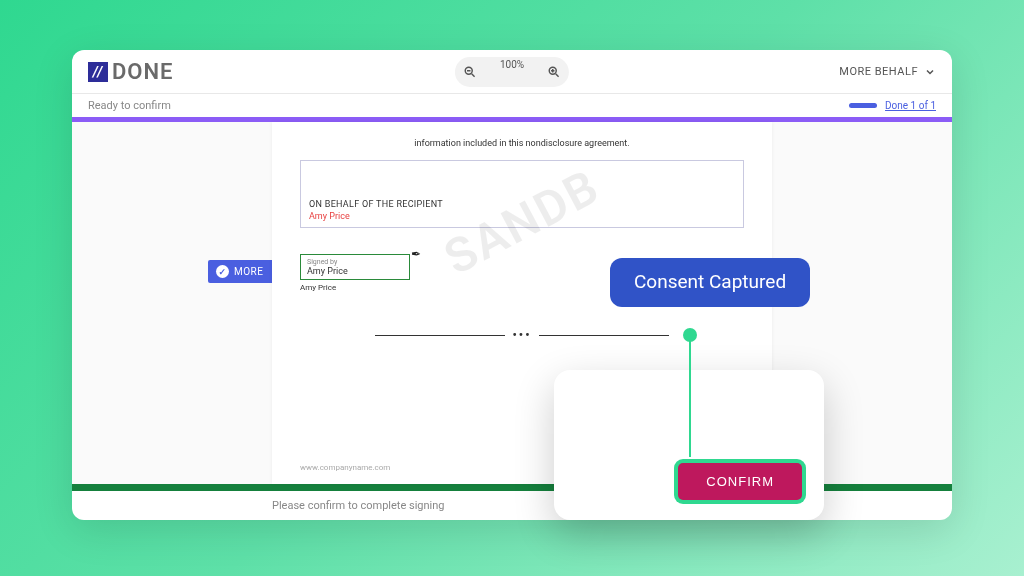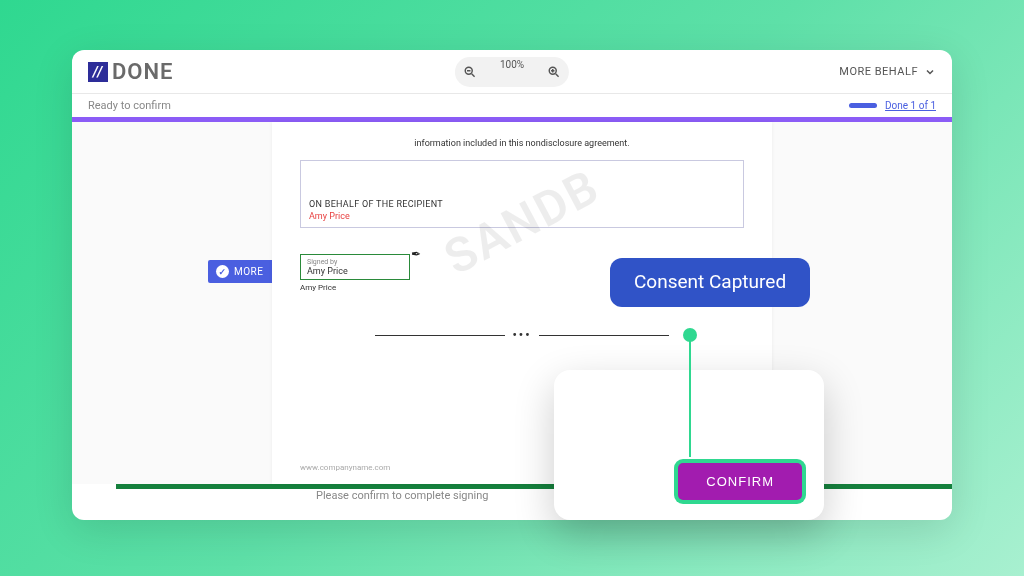--- a/index.html
+++ b/index.html
@@ -218,44 +218,44 @@
     align-items: center;
     gap: 5px;
     letter-spacing: 0.5px;
   }
   .done-badge .check {
     width: 13px; height: 13px; border-radius: 50%; background: #fff; color: #4a5fe0;
     display: inline-flex; align-items: center; justify-content: center; font-size: 9px; font-weight: 700;
   }
   .bottom-bar {
     height: 36px;
-    border-top: 5px solid #15803d;
-    display: flex;
+    border-top: 7px solid #15803d;
+    display: flex;
+    align-items: center;
     padding: 0 16px 0 200px;
     font-size: 11px;
     color: #888;
-    margin-left: 44px;
   }
   
   .callout-card {
     position: absolute;
     left: 554px;
     top: 370px;
     width: 270px;
     height: 150px;
     background: #fff;
     border-radius: 16px;
     box-shadow: 0 14px 40px rgba(0,0,0,0.2);
     z-index: 5;
   }
   .confirm-btn {
     position: absolute;
     right: 22px;
     bottom: 20px;
-    background: #a21caf;
+    background: #be185d;
     color: #fff;
     font-size: 13px;
     letter-spacing: 1px;
     padding: 11px 28px;
     border: none;
     border-radius: 5px;
     cursor: pointer;
     box-shadow: 0 0 0 4px #2fd890;
   }
   .callout-label {

